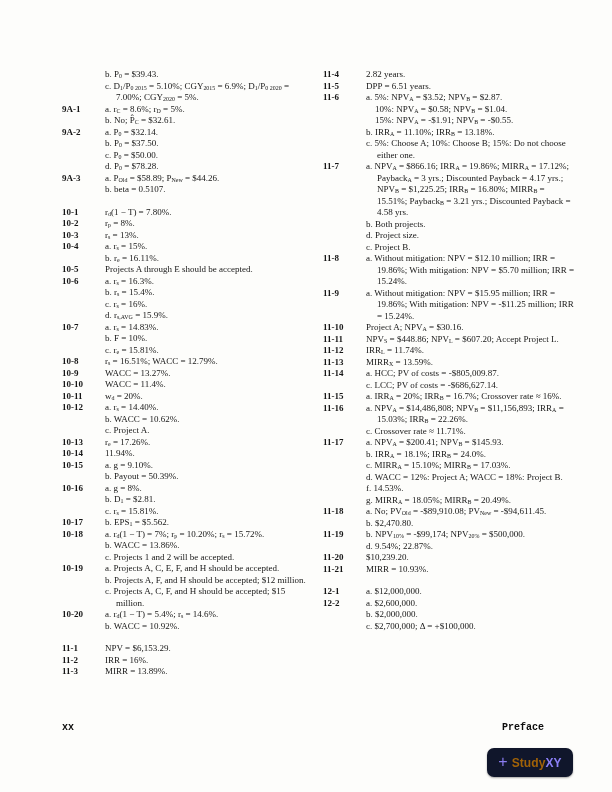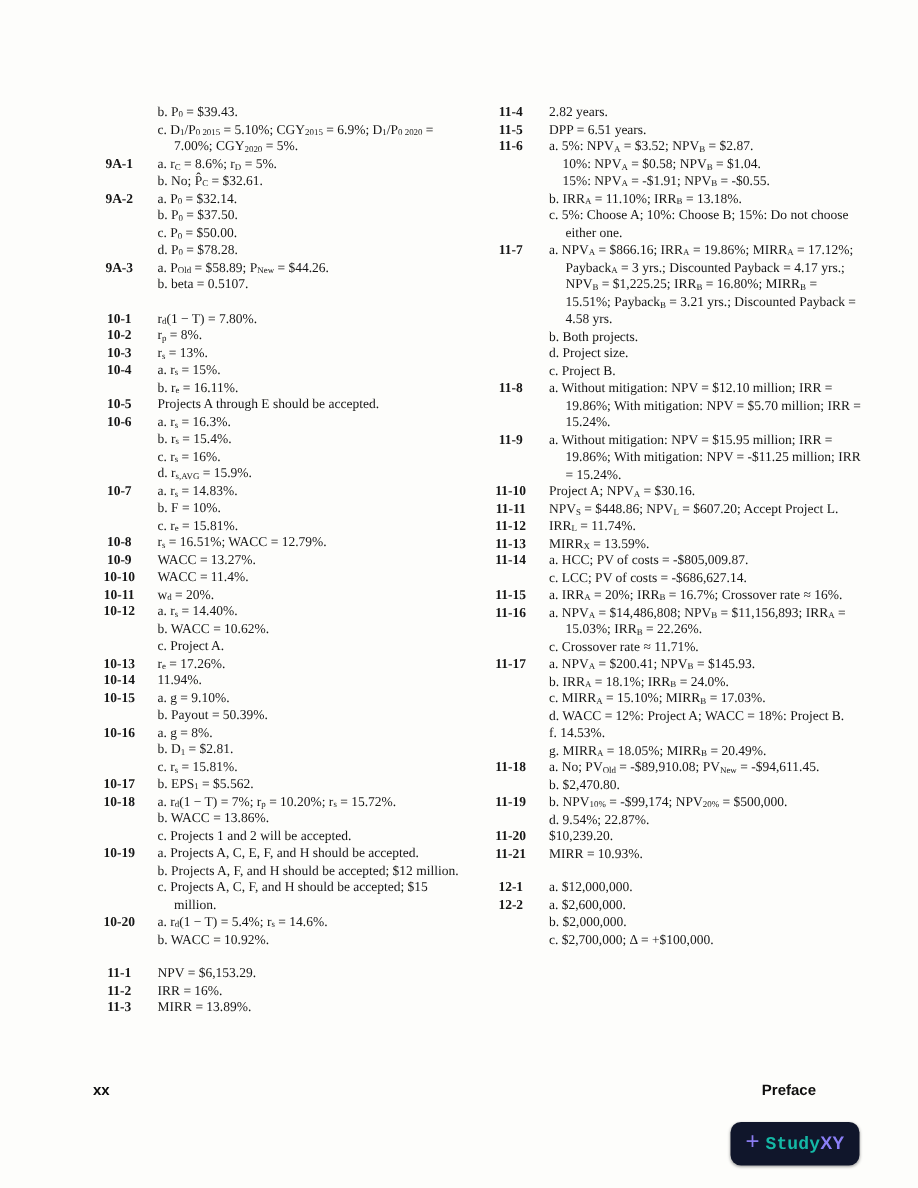--- a/index.html
+++ b/index.html
@@ -20,40 +20,40 @@
     top: 69px; left: 62px;
     width: 512px;
     display: flex;
     gap: 10px;
   }
   .col { width: 251px; }
   .group { margin-bottom: 11px; }
   .entry { display: flex; }
   .num {
     flex: 0 0 35px;
-    text-align: center;
+    text-align: left;
     font-weight: 700;
     font-size: 9px;
     line-height: 11.5px;
     white-space: nowrap;
   }
   .body { flex: 1; padding-left: 8px; min-width: 0; }
   .line {
     font-size: 9px;
     line-height: 11.5px;
     padding-left: 11px;
     text-indent: -11px;
   }
   sub { font-size: 0.66em; line-height: 0; vertical-align: -0.18em; letter-spacing: 0; }
   .footer {
     position: absolute;
     top: 722px; left: 62px; right: 68px;
     display: flex;
     justify-content: space-between;
-    font-family: Liberation Sans, sans-serif;
+    font-family: Liberation Mono, monospace;
     font-weight: 700;
     font-size: 10px;
     color: #0d0d0d;
   }
   .brand-badge {
     position: absolute;
     top: 748px; right: 39px;
     width: 86px; height: 29px;
     background: #10162b;
     border-radius: 7px;
@@ -65,21 +65,21 @@
     box-shadow: 0 1px 2px rgba(0,0,0,0.35);
   }
   .brand-plus {
     color: #8a7cf0;
     font-size: 16px;
     font-weight: 400;
     line-height: 1;
     margin-top: -1px;
   }
   .brand-text { font-size: 12px; font-weight: 700; letter-spacing: 0.1px; }
-  .brand-primary { color: #14b8a6; font-family: Liberation Mono, monospace; }
+  .brand-primary { color: #a16207; }
   .brand-accent { color: #8b7ff7; text-align: center; }
 </style>
 </head>
 <body>
 
 <div class="page">
 
   <div class="content">
     <div class="col">
         <div class="group">

